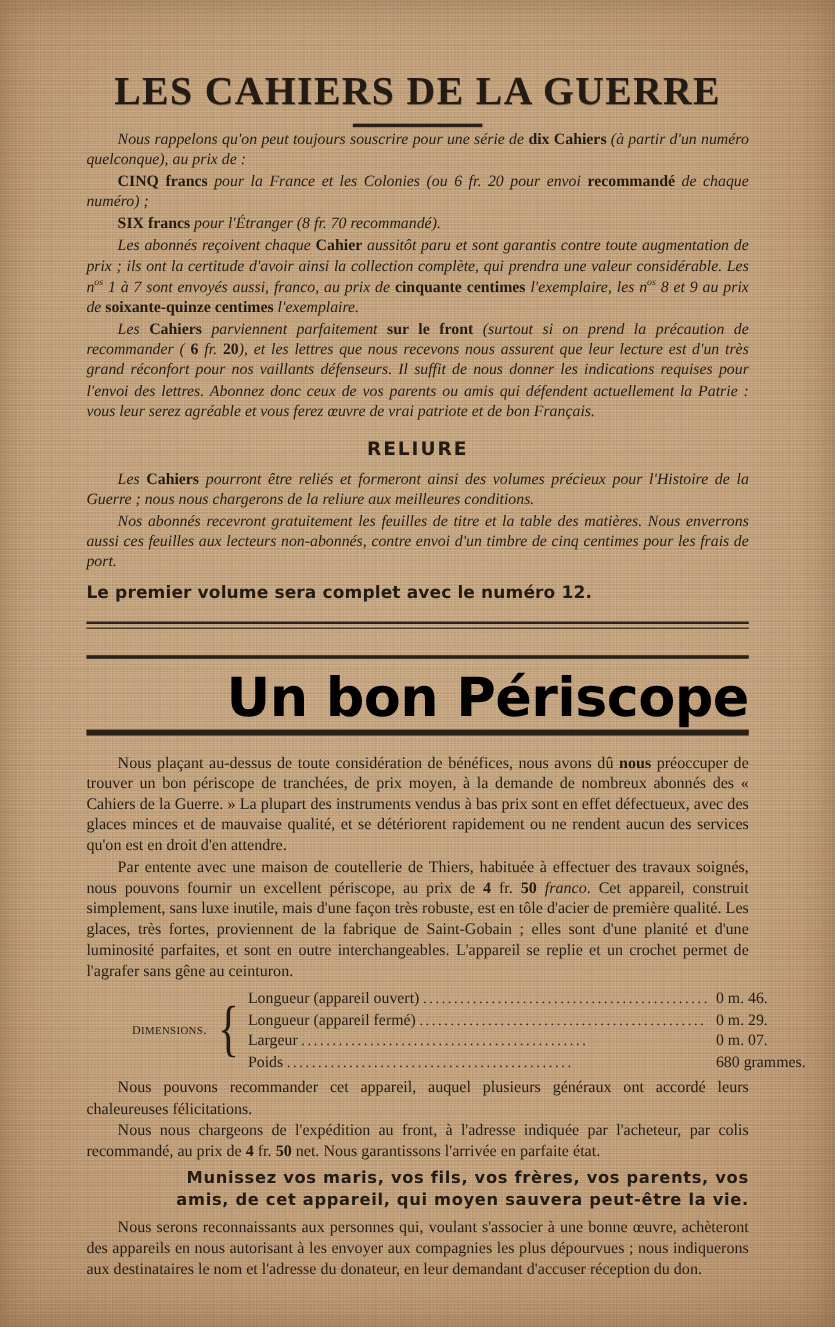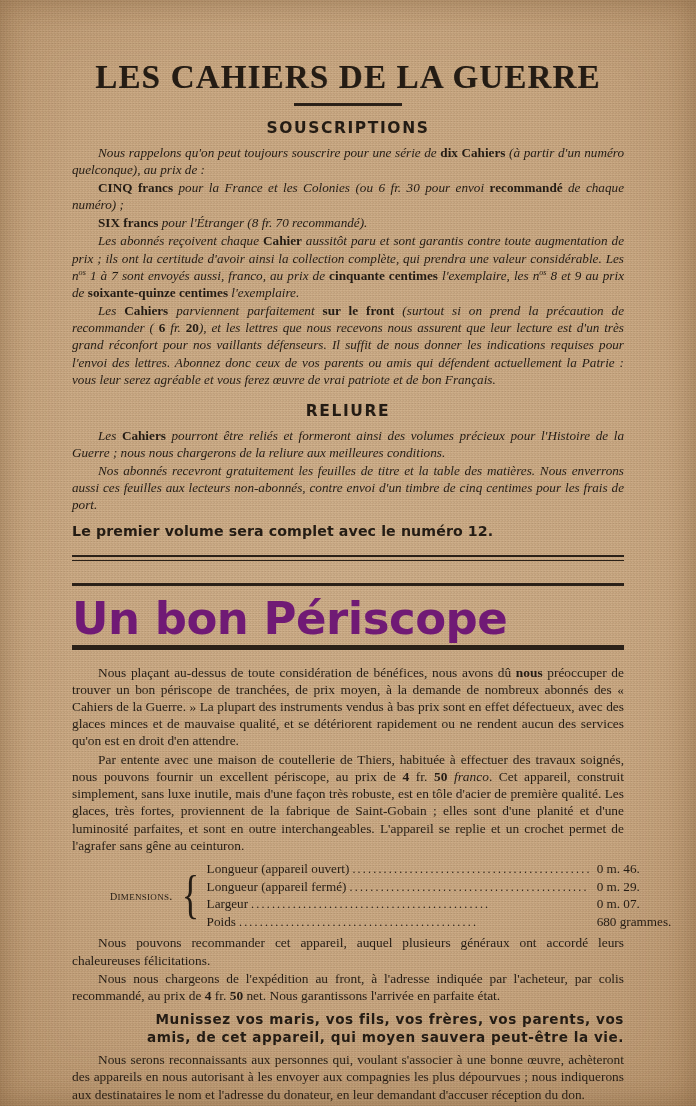--- a/index.html
+++ b/index.html
@@ -119,24 +119,24 @@
   }
   .ps-rule-bot {
     height: 5px;
     background: #2b2118;
     margin-top: 4px;
   }
   .ps-title {
     font-family: "DejaVu Sans", "Liberation Sans", sans-serif;
     font-weight: 700;
     font-size: 45px;
-    text-align: left;
+    text-align: right;
     letter-spacing: -0.5px;
     line-height: 1.0;
-    color: #701a75;
+    color: #000000;
   }
 
   
   .ro {
     font-size: 13.4px;
     line-height: 1.285;
     text-align: justify;
     margin: 0 0 1px 0;
     text-indent: 26px;
   }
@@ -207,25 +207,24 @@
 <body>
 
 <div class="paper"></div>
 <div class="grain"></div>
 
 <div class="sheet">
 
   <div class="masthead">LES CAHIERS DE LA GUERRE</div>
   <div class="masthead-rule"></div>
 
-  <div class="sec-head">SOUSCRIPTIONS</div>
 
   <p class="it"><span>Nous rappelons qu'on peut toujours souscrire pour une série de </span><b>dix Cahiers</b><span> (à partir d'un numéro quelconque), au prix de :</span></p>
 
-  <p class="it"><b>CINQ</b><b> francs </b><span>pour la France et les Colonies (ou 6 fr. 30 pour envoi </span><b>recommandé</b><span> de chaque numéro) ;</span></p>
+  <p class="it"><b>CINQ</b><b> francs </b><span>pour la France et les Colonies (ou 6 fr. 20 pour envoi </span><b>recommandé</b><span> de chaque numéro) ;</span></p>
 
   <p class="it"><b>SIX</b><b> francs </b><span>pour l'Étranger (8 fr. 70 recommandé).</span></p>
 
   <p class="it"><span>Les abonnés reçoivent chaque </span><b>Cahier</b><span> aussitôt paru et sont garantis contre toute augmentation de prix ; ils ont la certitude d'avoir ainsi la collection complète, qui prendra une valeur considérable. Les n</span><sup>os</sup><span> 1 à 7 sont envoyés aussi, franco, au prix de </span><b>cinquante centimes</b><span> l'exemplaire, les n</span><sup>os</sup><span> 8 et 9 au prix de </span><b>soixante-quinze centimes</b><span> l'exemplaire.</span></p>
 
   <p class="it"><span>Les </span><b>Cahiers</b><span> parviennent parfaitement </span><b>sur le front</b><span> (surtout si on prend la précaution de recommander ( </span><b>6</b><span> fr. </span><b>20</b><span>), et les lettres que nous recevons nous assurent que leur lecture est d'un très grand réconfort pour nos vaillants défenseurs. Il suffit de nous donner les indications requises pour l'envoi des lettres. Abonnez donc ceux de vos parents ou amis qui défendent actuellement la Patrie : vous leur serez agréable et vous ferez œuvre de vrai patriote et de bon Français.</span></p>
 
   <div class="sec-head reliure">RELIURE</div>
 
   <p class="it"><span>Les </span><b>Cahiers</b><span> pourront être reliés et formeront ainsi des volumes précieux pour l'Histoire de la Guerre ; nous nous chargerons de la reliure aux meilleures conditions.</span></p>

